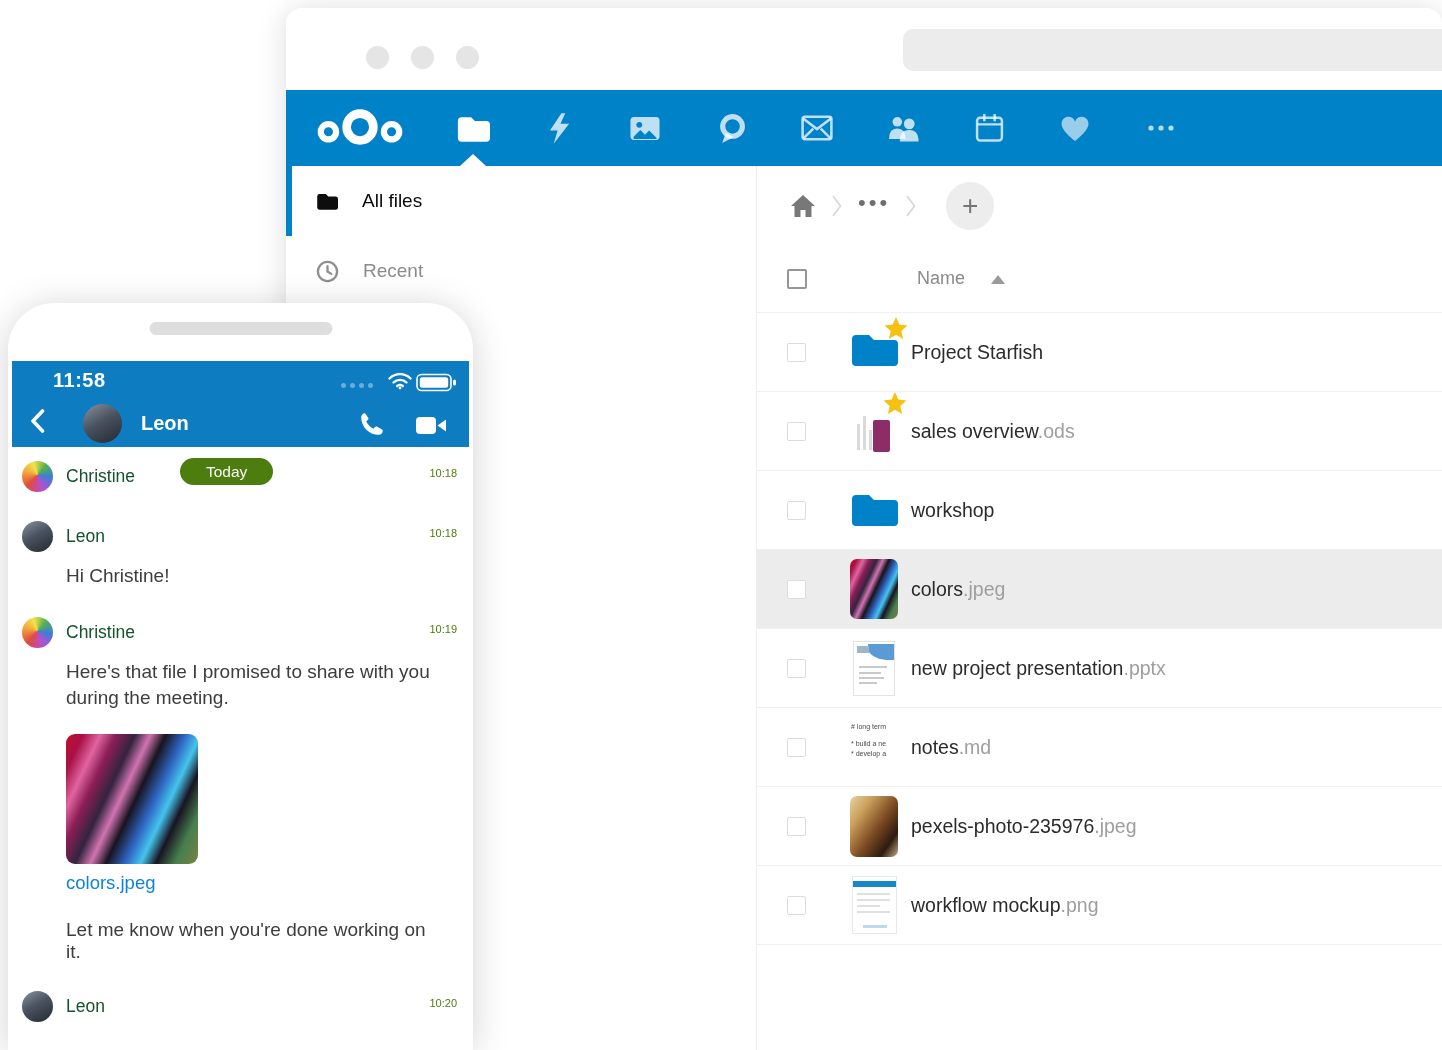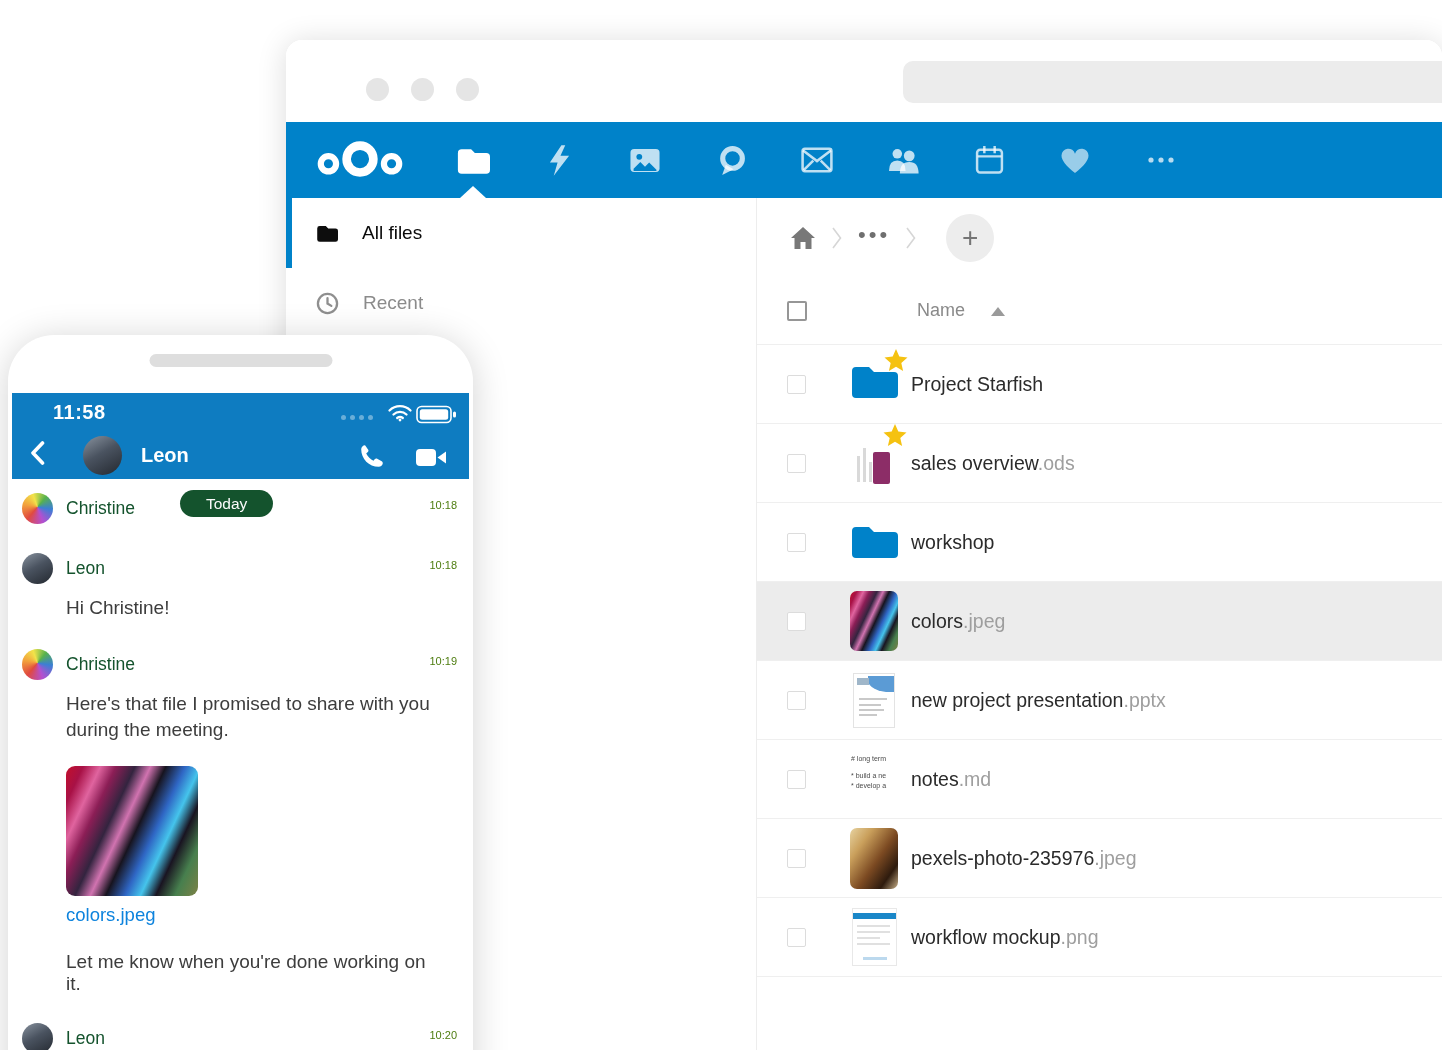--- a/index.html
+++ b/index.html
@@ -1,18 +1,18 @@
 <!DOCTYPE html>
 <html><head>
 <meta charset="utf-8">
 <style>
   * { margin:0; padding:0; box-sizing:border-box; }
   html,body { width:1442px; height:1050px; background:#fff; overflow:hidden;
               font-family:"Liberation Sans", sans-serif; }
-  .page { position:relative; width:1442px; height:912px; background:#fff;margin-top:32px; }
+  .page { position:relative; width:1442px; height:912px; background:#fff; }
 
   
   .browser { position:absolute; left:286px; top:8px; width:1156px; height:1042px;
              background:#fff; border-radius:16px 16px 0 0;
              box-shadow:0 2px 30px rgba(0,0,0,.14); overflow:hidden; }
   .chrome { position:relative; height:82px; background:#fff; }
   .winbtn { position:absolute; top:38px; width:23px; height:23px; border-radius:50%; background:#e5e5e5; }
   .wb1{left:80px}.wb2{left:125px}.wb3{left:170px}
   .addr { position:absolute; left:617px; right:-26px; top:21px; height:42px;
           border-radius:10px; background:#ececec; }
@@ -113,21 +113,21 @@
   .av-christine { background:conic-gradient(from 220deg at 50% 45%,
       #e04a3f, #f2a13c, #f2e34a, #57b24c, #3b7fd4, #b44fd0, #e04a3f); }
 
   .chat { padding:14px 0 0 0; }
   .mgroup { position:relative; margin-bottom:28px; }
   .mghead { position:relative; height:32px; }
   .mavatar { position:absolute; left:10px; top:0; width:31px; height:31px; border-radius:50%; }
   .mname { position:absolute; left:54px; top:5px; font-size:17.5px; color:#14532d; }
   .mtime { position:absolute; right:12px; top:6px; font-size:11px; color:#4d7c0f;text-align:right; }
   .todaypill { position:absolute; left:168px; top:-3px; height:27px; line-height:27px;
-               padding:0 26px; border-radius:14px; background:#14532d; color:#fbfbfb; font-size:15.5px; }
+               padding:0 26px; border-radius:14px; background:#4d7c0f; color:#fbfbfb; font-size:15.5px; }
   .mtext { margin:10px 14px 0 54px; font-size:19px; color:#3d3d3d; line-height:1.38; max-width:368px; }
   .mimage { margin:22px 0 0 54px; width:132px; height:130px; border-radius:9px; }
   .mlink { margin:8px 0 0 54px; font-size:18.5px; color:#0d83dd; }
   .mtext2 { margin:25px 14px 0 54px; font-size:19px; color:#3d3d3d; max-width:368px; }
 </style>
 </head>
 <body>
 
 <div class="page">
 

